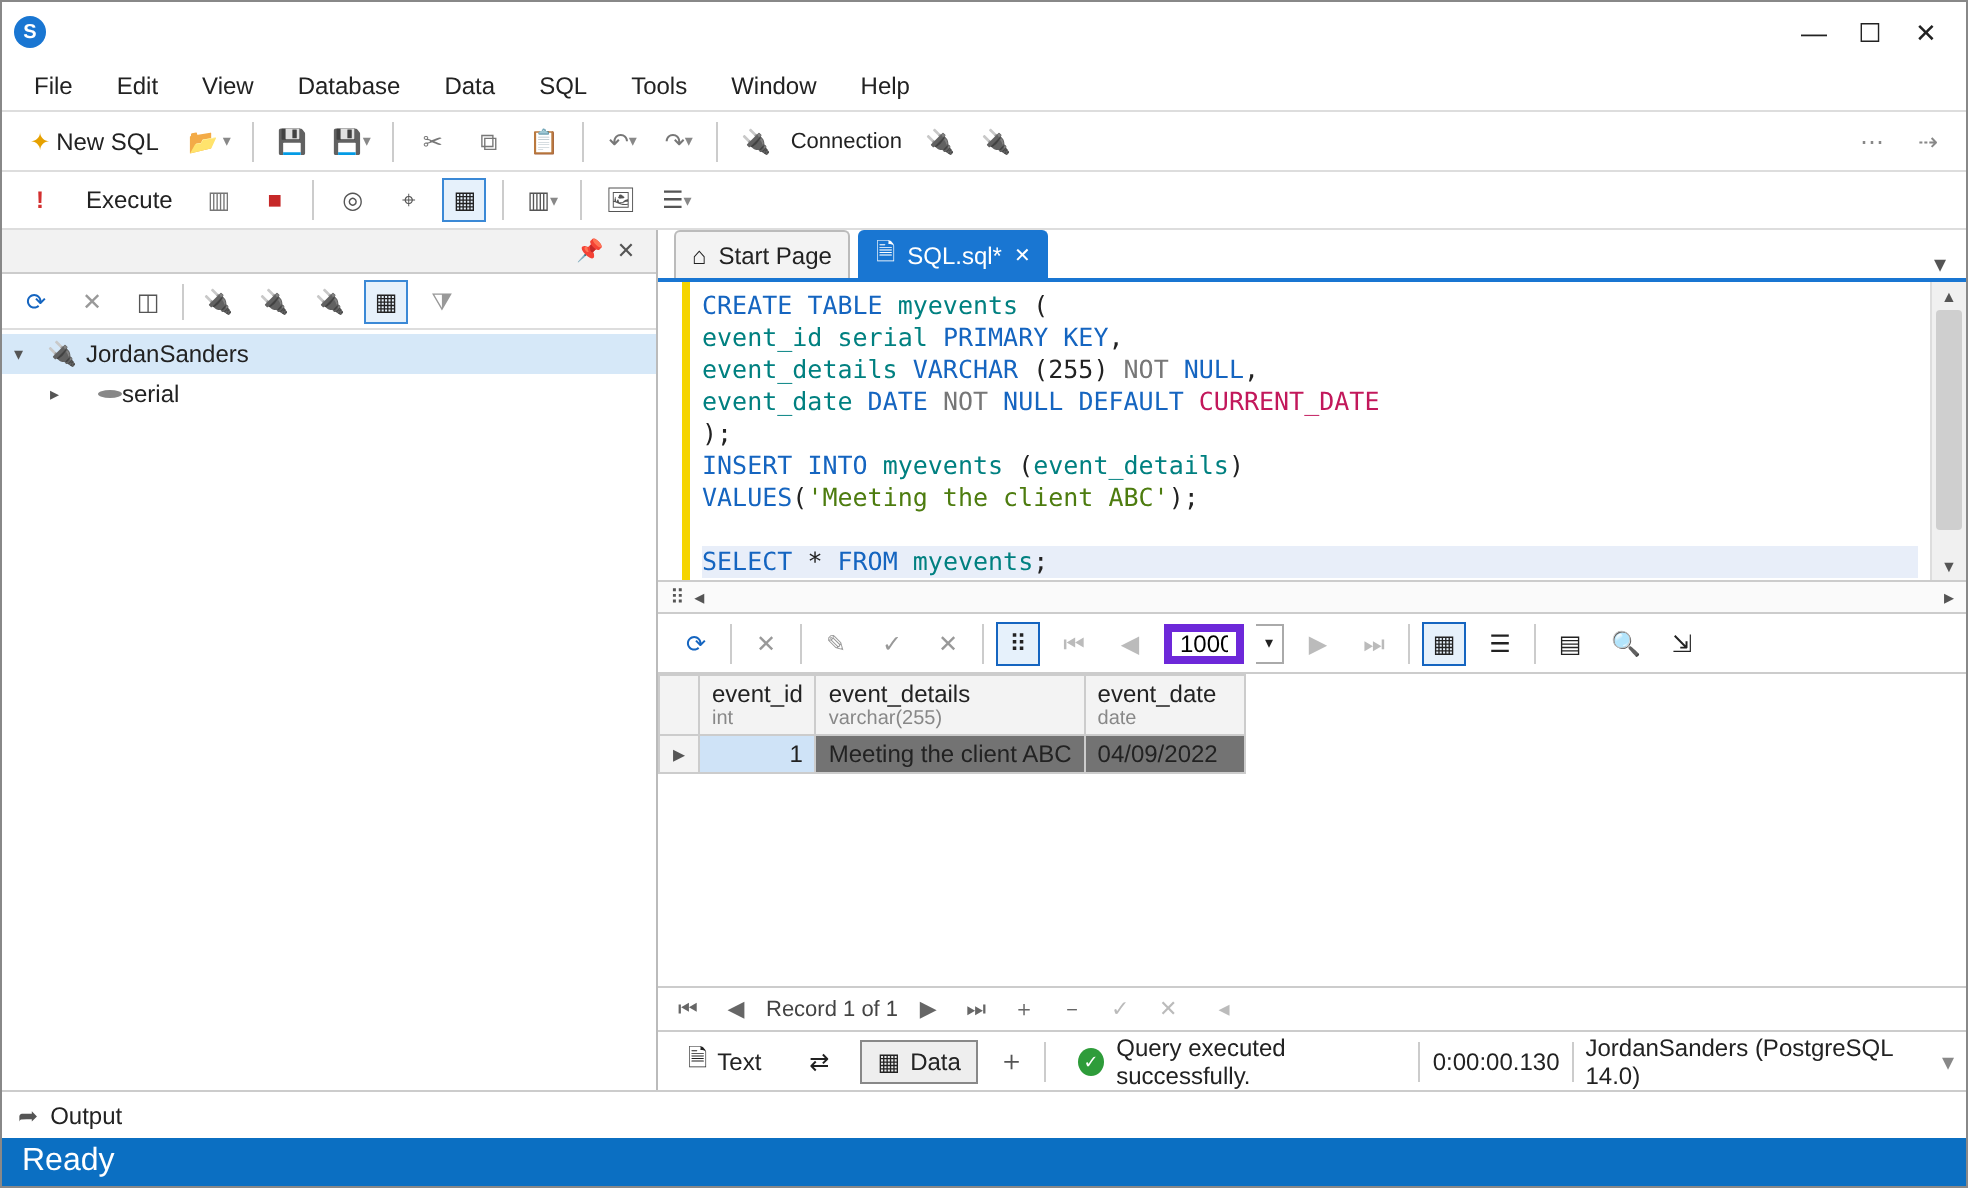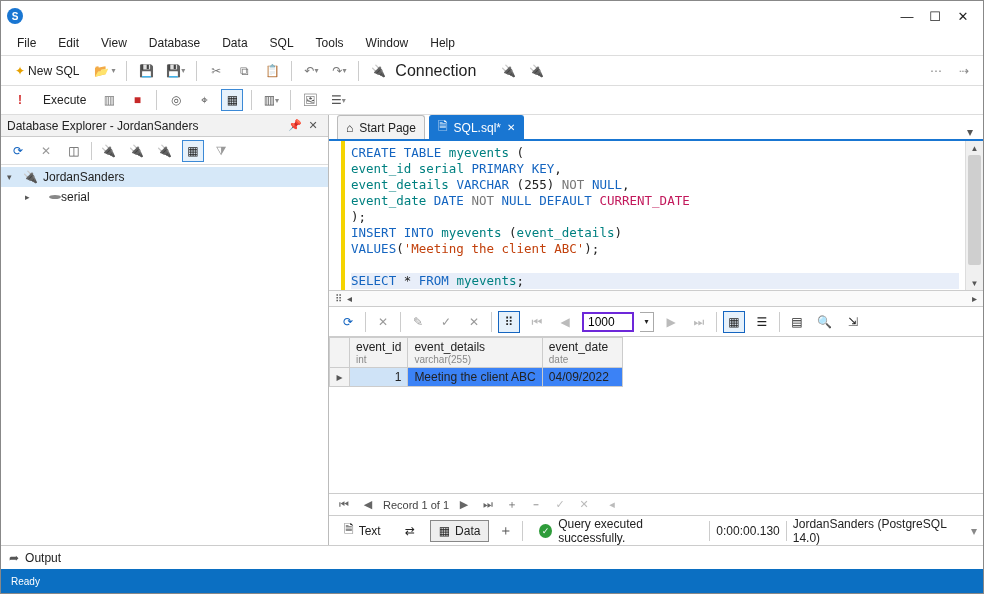--- a/index.html
+++ b/index.html
@@ -14,21 +14,21 @@
 
   
   .menubar { height: 24px; display: flex; align-items: center; padding: 0 6px; gap: 2px; }
   .menubar .item { padding: 3px 10px; }
 
   
   .toolbar { height: 30px; display: flex; align-items: center; padding: 0 8px; gap: 6px; border-top: 1px solid #ddd; }
   .toolbar .sep { width: 1px; height: 20px; background: #ccc; margin: 0 2px; }
   .toolbar .btn { min-width: 22px; height: 22px; display: flex; align-items: center; justify-content: center; padding: 0 3px; position: relative; }
   .toolbar .btn.text { padding: 0 6px; }
-  .toolbar .label { font-size: 16px; margin-right: 16px; }
+  .toolbar .label { font-size: 11px; margin-right: 2px; }
   .toolbar select { height: 20px; font-size: 12px; border: 1px solid #aaa; background: #fff; width: 176px; }
   .toolbar .highlighted { border: 1px solid #3b89d6; background: #e6f1fb; }
 
   
   .body { flex: 1; display: flex; min-height: 0; }
 
   
   .explorer { width: 328px; border-right: 1px solid #bbb; display: flex; flex-direction: column; }
   .panelhead { height: 22px; background: #f2f2f2; border-bottom: 1px solid #ccc; display: flex; align-items: center; padding: 0 6px; font-size: 12px; }
   .panelhead .spacer { flex: 1; }
@@ -53,44 +53,44 @@
   .tab .closex { font-size: 10px; }
   .tabstrip .right { margin-left: auto; padding-right: 10px; color: #555; }
 
   .codearea { position: relative; height: 150px; border-bottom: 1px solid #ccc; display: flex; }
   .gutter { width: 16px; background: #fff; border-right: 4px solid #f5d400; }
   .code { flex: 1; font-family: Consolas, monospace; font-size: 12.5px; line-height: 16px; padding: 4px 6px; white-space: pre; overflow: auto; }
   .code .line.selected { background: #e8eef9; }
   .kw { color: #1565c0; }
   .ident { color: #008080; }
   .func { color: #c2185b; }
-  .str { color: #c2410c; }
+  .str { color: #4d7c0f; }
   .num { color: #222; }
   .punc { color: #222; }
   .gray { color: #777; }
   .vscroll { width: 18px; background: #f0f0f0; border-left: 1px solid #ddd; position: relative; }
   .vscroll .thumb { position: absolute; top: 14px; left: 2px; right: 2px; height: 110px; background: #cfcfcf; border-radius: 2px; }
   .vscroll .arrow { position: absolute; left: 0; right: 0; height: 14px; display: flex; align-items: center; justify-content: center; font-size: 8px; color: #555; }
   .vscroll .arrow.top { top: 0; } .vscroll .arrow.bot { bottom: 0; }
 
   .splitbar { height: 16px; background: #fafafa; border-bottom: 1px solid #ccc; display: flex; align-items: center; padding: 0 6px; color: #555; font-size: 10px; }
   .splitbar .handle { margin-right: auto; letter-spacing: 1px; }
 
   
   .results { flex: 1; display: flex; flex-direction: column; min-height: 0; }
   .results-toolbar { height: 30px; display: flex; align-items: center; padding: 0 8px; gap: 6px; border-bottom: 1px solid #ccc; }
   .results-toolbar .btn { min-width: 22px; height: 22px; display: flex; align-items: center; justify-content: center; }
   .results-toolbar .sel { border: 1px solid #1565c0; background: #e6f1fb; }
-  .results-toolbar input.pagesize { width: 52px; height: 20px; border: 2px solid #6d28d9; font-size: 12px; text-align: left; padding: 0 4px; }
+  .results-toolbar input.pagesize { width: 40px; height: 20px; border: 4px solid #6d28d9; font-size: 12px; text-align: right; padding: 0 4px; }
   .results-toolbar .dd { width: 14px; height: 20px; border: 1px solid #aaa; border-left: none; display:flex; align-items:center; justify-content:center; font-size:8px;}
   .results-toolbar .sep { width: 1px; height: 20px; background: #ccc; }
 
   .grid { flex: 1; overflow: auto; }
   table.datagrid { border-collapse: collapse; }
-  table.datagrid th, table.datagrid td { border: 1px solid #ccc; font-size: 12px; padding: 2px 6px; text-align: left; background: #3b82f6; }
+  table.datagrid th, table.datagrid td { border: 1px solid #ccc; font-size: 12px; padding: 2px 6px; text-align: left; background: #737373; }
   table.datagrid th { background: #f3f3f3; font-weight: normal; }
   table.datagrid th .sub { color: #888; font-size: 10px; display: block; }
   table.datagrid .rowhead { width: 20px; background: #f3f3f3; text-align: center; color: #555; }
   table.datagrid td.selcell { background: #cfe3f7; }
   table.datagrid td.num { text-align: right; }
 
   .gridnav { height: 22px; border-top: 1px solid #ccc; display: flex; align-items: center; padding: 0 6px; gap: 6px; font-size: 11px; color: #444; }
   .gridnav .navbtn { width: 18px; text-align: center; color: #666; }
 
   .resultfooter { height: 30px; border-top: 1px solid #ccc; display: flex; align-items: center; padding: 0 6px; gap: 6px; }
@@ -100,21 +100,21 @@
   .resultfooter .status { display: flex; align-items: center; gap: 6px; margin-left: 10px; }
   .resultfooter .ok { width: 14px; height: 14px; border-radius: 50%; background: #2e9c3a; color: #fff; font-size: 9px; display: flex; align-items: center; justify-content: center; }
   .resultfooter .sep { width: 1px; height: 20px; background: #ccc; }
   .resultfooter .right { margin-left: auto; display: flex; align-items: center; gap: 6px; }
 
   
   .outputstrip { height: 24px; border-top: 1px solid #ccc; display: flex; align-items: center; padding: 0 8px; gap: 6px; }
   .outputstrip .icon { color: #555; }
 
   
-  .statusbar { height: 24px; background: #0b6fc2; color: #fff; display: flex; align-items: center; padding: 0 10px; font-size: 10px; }
+  .statusbar { height: 24px; background: #0b6fc2; color: #fff; display: flex; align-items: center; padding: 0 10px; font-size: 16px; }
   .muted { color: #888; }
 </style>
 </head>
 <body>
 
 <div class="titlebar">
   <div class="logo">S</div>
   <div class="spacer"></div>
   <div class="winbtn">—</div>
   <div class="winbtn">☐</div>
@@ -175,21 +175,20 @@
   <div class="btn" style="color:#555">▥<span class="muted" style="font-size:8px">▾</span></div>
   <div class="sep"></div>
   <div class="btn" style="color:#555">🖼</div>
   <div class="btn" style="color:#555">☰<span class="muted" style="font-size:8px">▾</span></div>
 </div>
 
 <div class="body">
 
   <div class="explorer">
     <div class="panelhead">
-      <span>Database Explorer - JordanSanders</span>
       <div class="spacer"></div>
       <div class="pin">📌</div>
       <div class="close">✕</div>
     </div>
     <div class="explorer-toolbar">
       <div class="btn" style="color:#1565c0">⟳</div>
       <div class="btn" style="color:#999">✕</div>
       <div class="btn" style="color:#555">◫</div>
       <div style="width:1px;height:18px;background:#ccc"></div>
       <div class="btn" style="color:#2e9c3a">🔌</div>

